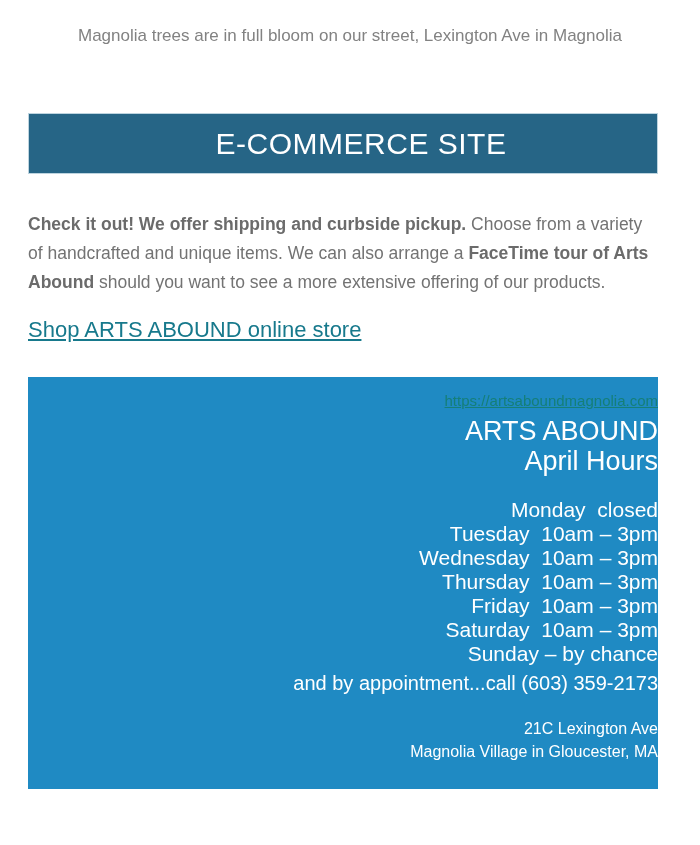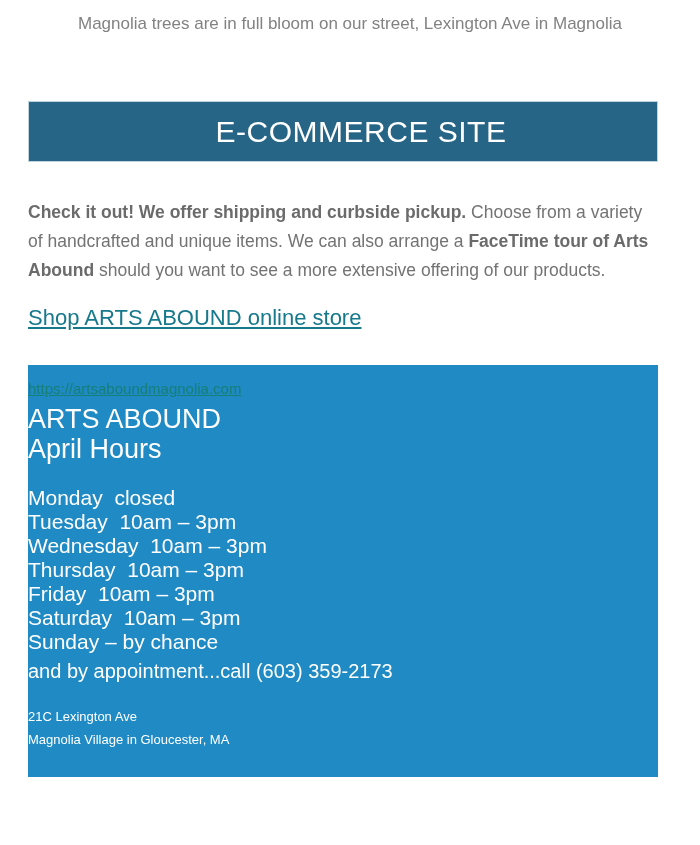--- a/index.html
+++ b/index.html
@@ -10,21 +10,21 @@
   }
   .page {
     position: relative;
     width: 700px;
     height: 845px;
     background: #ffffff;
     overflow: hidden;
   }
   .caption {
     margin: 0;
-    padding-top: 12px;
+    padding-top: 24px;
     text-align: center;
     font-size: 17px;
     line-height: 24px;
     color: #828282;
   }
   .banner {
     box-sizing: border-box;
     margin-left: 28px;
     margin-top: 65px;
     width: 630px;
@@ -57,21 +57,21 @@
     color: #17798c;
     text-decoration: underline;
     cursor: pointer;
   }
   .hours-card {
     box-sizing: border-box;
     margin-left: 28px;
     margin-top: 34px;
     width: 630px;
     background: #1f8ac3;
-    text-align: left;
+    text-align: right;
     padding: 14px 0 26px 0;
   }
   .store-url {
     display: block;
     font-size: 15px;
     line-height: 19px;
     color: #157f78;
     text-decoration: underline;
     cursor: pointer;
   }
@@ -94,21 +94,21 @@
     white-space: pre-wrap;
   }
   .appointment {
     margin-top: 5px;
     font-size: 20px;
     line-height: 24px;
     color: #ffffff;
   }
   .address { margin-top: 22px; }
   .address-line {
-    font-size: 13px;
+    font-size: 16px;
     line-height: 23px;
     color: #ffffff;
   }
 </style>
 </head>
 <body>
 
 <div class="page">
 
   <p class="caption">Magnolia trees are in full bloom on our street, Lexington Ave in Magnolia</p>

